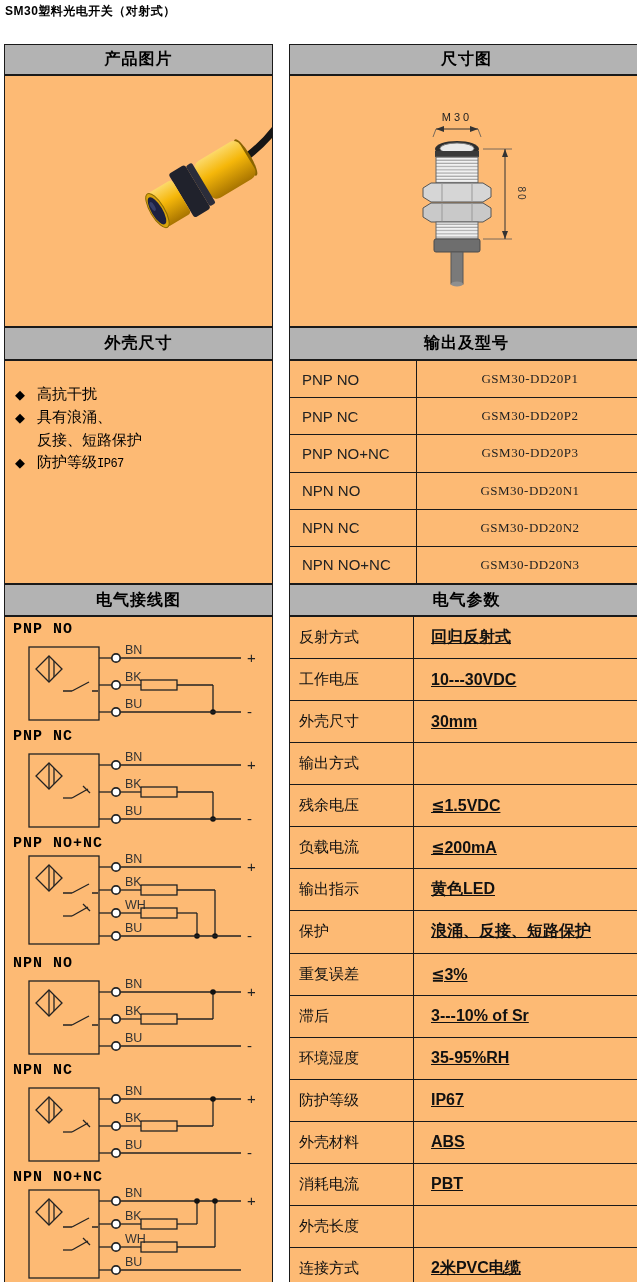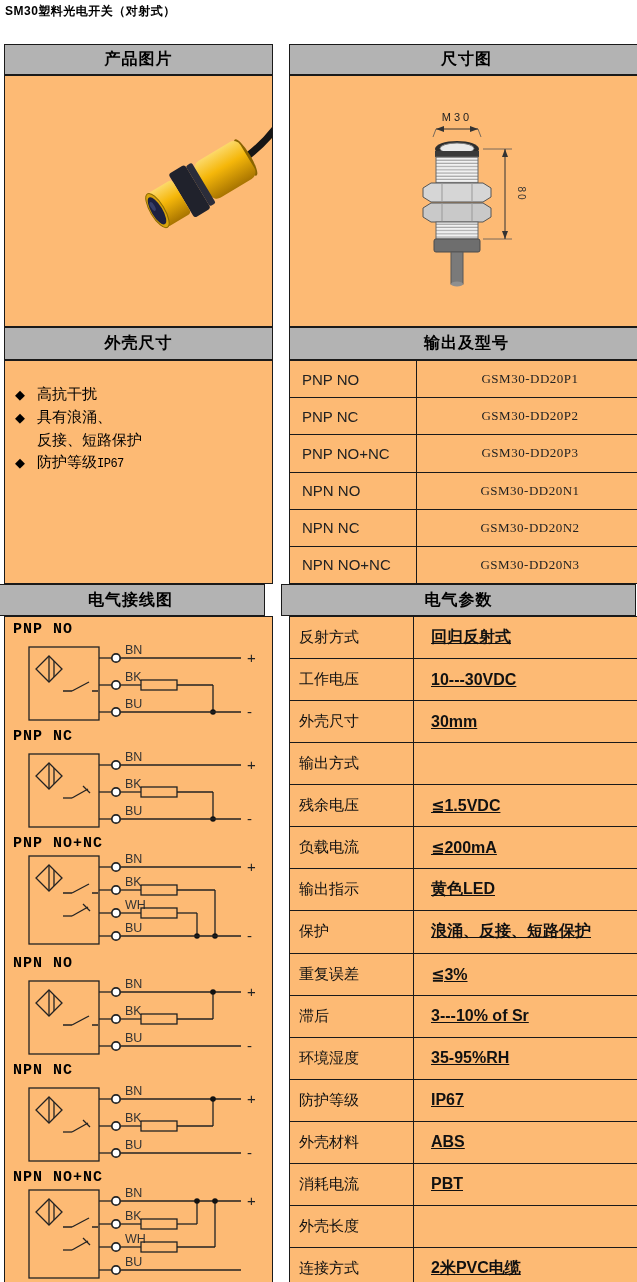--- a/index.html
+++ b/index.html
@@ -180,21 +180,21 @@
             <div class="model-code">GSM30-DD20N2</div>
           </div>
           <div class="model-row">
             <div class="model-output">NPN NO+NC</div>
             <div class="model-code">GSM30-DD20N3</div>
           </div>
         </div>
     </div>
   </div>
 
-  <div class="trow" style="top:540px;height:32px;justify-content:center;">
+  <div class="trow" style="top:540px;height:32px;">
     <div class="cell cell-l hdr">电气接线图</div>
     <div class="cell cell-r hdr">电气参数</div>
   </div>
 
   <div class="trow" style="top:572px;height:674px;">
     <div class="cell cell-l">
       <div class="wiring">
           <div class="wiring-block">
             <div class="wiring-label">PNP NO</div>
             <svg width="258" height="90" viewBox="0 0 258 90" font-family="Liberation Sans,sans-serif">

